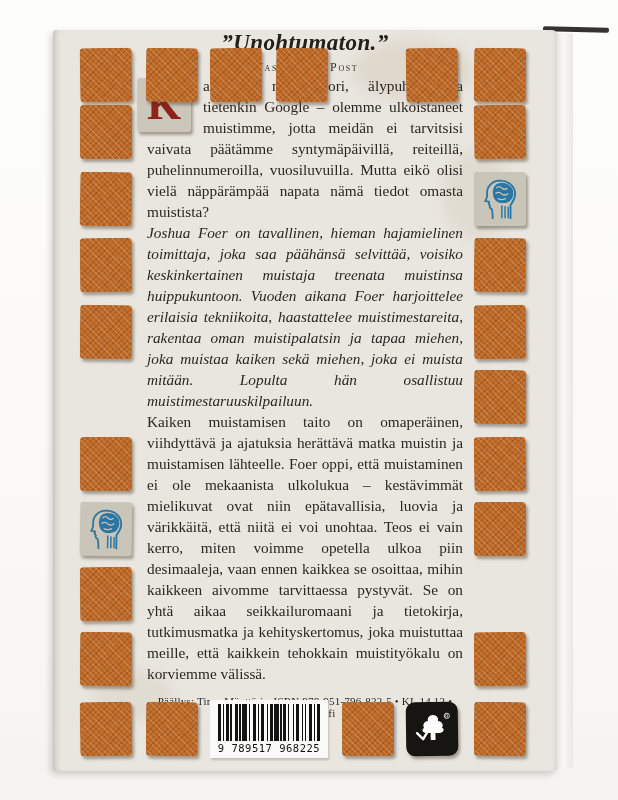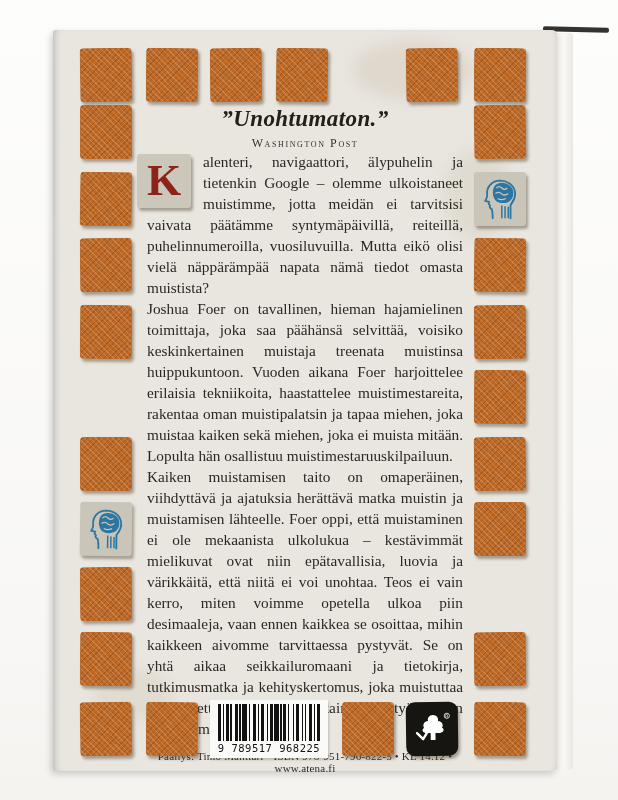--- a/index.html
+++ b/index.html
@@ -52,25 +52,25 @@
   .fsc-box {
     position:absolute; width:52px; height:54px; border-radius:9px;
     background:#161512;
     box-shadow:2px 3px 3px rgba(70,55,35,.42);
     display:flex; flex-direction:column; align-items:center; justify-content:center;
   }
   .fsc-label { color:#fff; font-size:13px; letter-spacing:1.5px; line-height:1; margin-top:1px; }
 
   
   .text-col { position:absolute; left:94px; top:0; width:316px; color:#2a2622; }
-  .quote { margin-top:76px; text-align:center; font-style:italic; font-weight:bold; font-size:23px; letter-spacing:.4px; color:#232019; }
+  .quote { text-align:center; font-style:italic; font-weight:bold; font-size:23px; letter-spacing:.4px; color:#232019; }
   .quote-source { margin-top:4px; text-align:center; font-variant:small-caps; font-size:12px; letter-spacing:1.6px; color:#33302a; }
   .text-col p { margin:0; font-size:15.3px; line-height:21px; text-align:justify; }
   .p1 { margin-top:24px; }
-  .p2 { margin-top:11px; }
+  .p2 { margin-top:11px;font-style:italic; }
   .p3 { margin-top:15px; }
   .dropcap {
     float:left; width:54px; height:54px; margin:3px 12px 2px -10px;
     background:#cbc7ba; border-radius:3px;
     box-shadow:2px 3px 3px rgba(70,55,35,.42);
     display:flex; align-items:center; justify-content:center;
     font-size:44px; font-weight:bold; color:#8e231a; line-height:1;
   }
   .em { }
   .credits { margin-top:11px; text-align:center; font-size:11px; letter-spacing:.2px; color:#2e2a25; }

